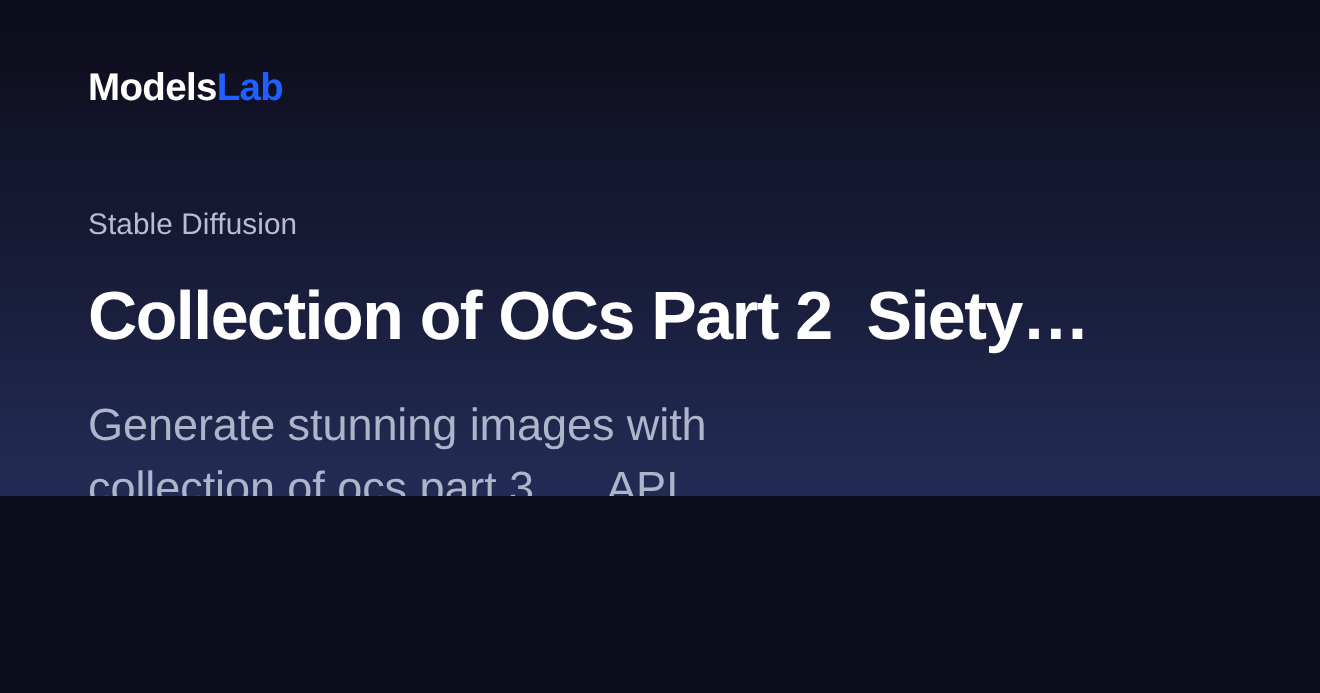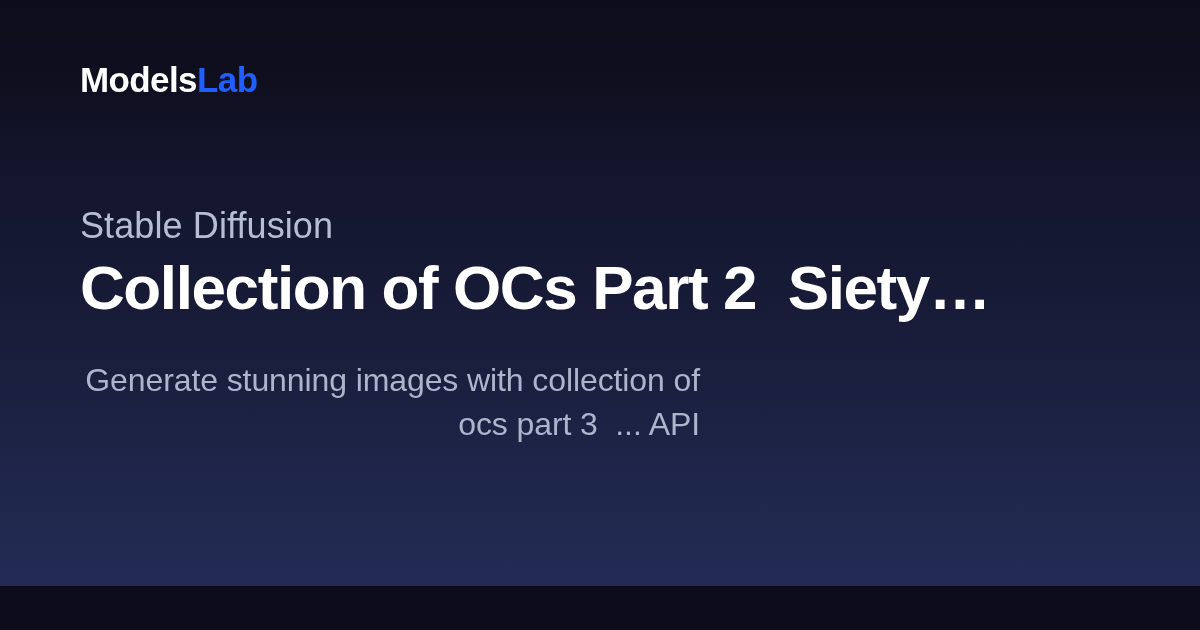--- a/index.html
+++ b/index.html
@@ -13,21 +13,21 @@
 
   body {
     font-family: "Liberation Sans", sans-serif;
     background: #0d0c1a;
   }
 
   
   .og-card {
     position: relative;
     width: 1200px;
-    height: 586px;
+    height: 451px;
     background: linear-gradient(
       180deg,
       #0d0c1a 0%,
       #100f20 14%,
       #13152c 28%,
       #161a35 48%,
       #1a1f3e 64%,
       #1e2549 80%,
       #222a52 94%,
       #232b54 100%
@@ -47,22 +47,22 @@
     white-space: nowrap;
     user-select: none;
   }
   .brand-logo .brand-models { color: #ffffff; }
   .brand-logo .brand-lab    { color: #1f5fff; }
 
   
   .eyebrow {
     position: absolute;
     left: 80px;
-    top: 204px;
-    font-size: 36px;
+    top: 188px;
+    font-size: 27px;
     font-weight: 400;
     color: #b6bed4;
     letter-spacing: 0.1px;
     line-height: 1.2;
     white-space: nowrap;
   }
 
   
   .headline {
     position: absolute;
@@ -78,27 +78,26 @@
     overflow: hidden;
     text-overflow: ellipsis;
   }
 
   
   .description {
     position: absolute;
     left: 80px;
     top: 358px;
     width: 620px;
-    font-size: 32px;
+    font-size: 41px;
     font-weight: 400;
     color: #adb5cb;
     letter-spacing: -0.1px;
     line-height: 1.38;
     white-space: pre-wrap;
-    text-align: right;
   }
 </style>
 </head>
 <body>
 
 <div class="og-card">
 
   <div class="brand-logo">
     <span class="brand-models">Models</span><span class="brand-lab">Lab</span>
   </div>

